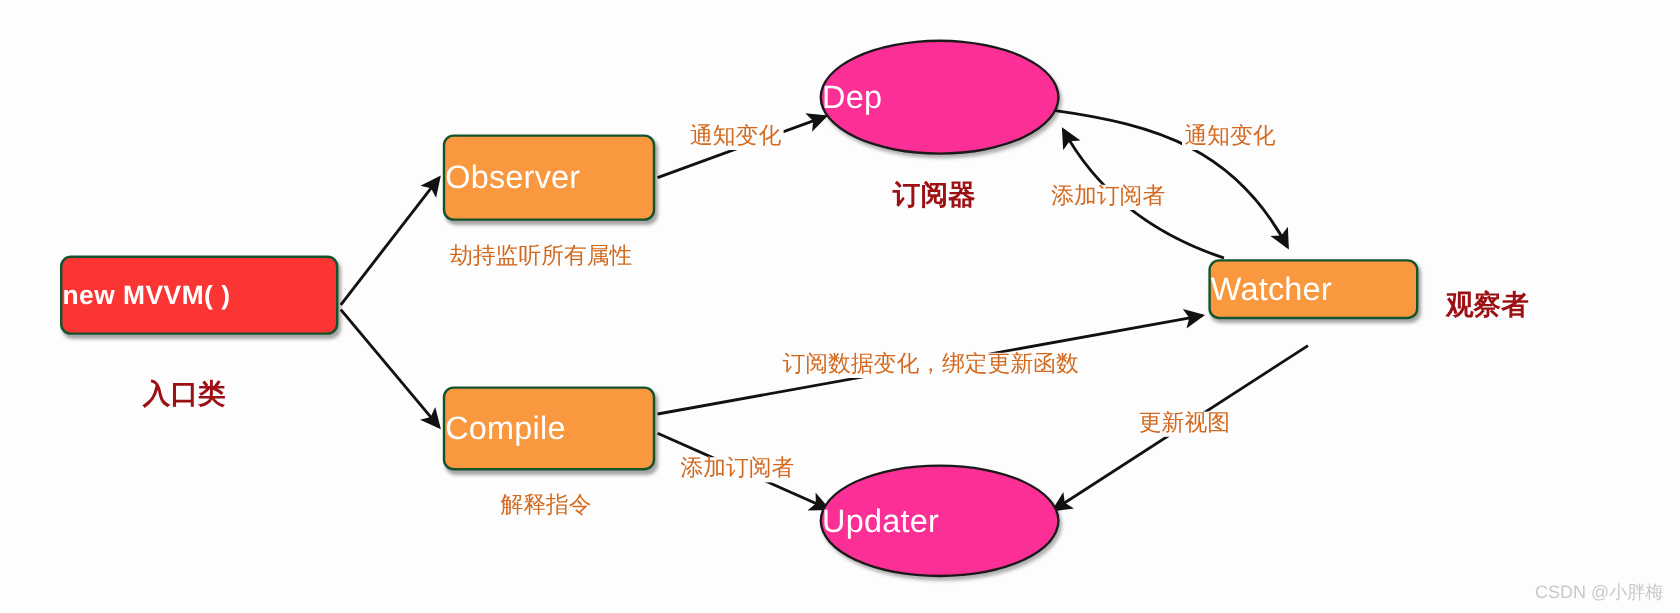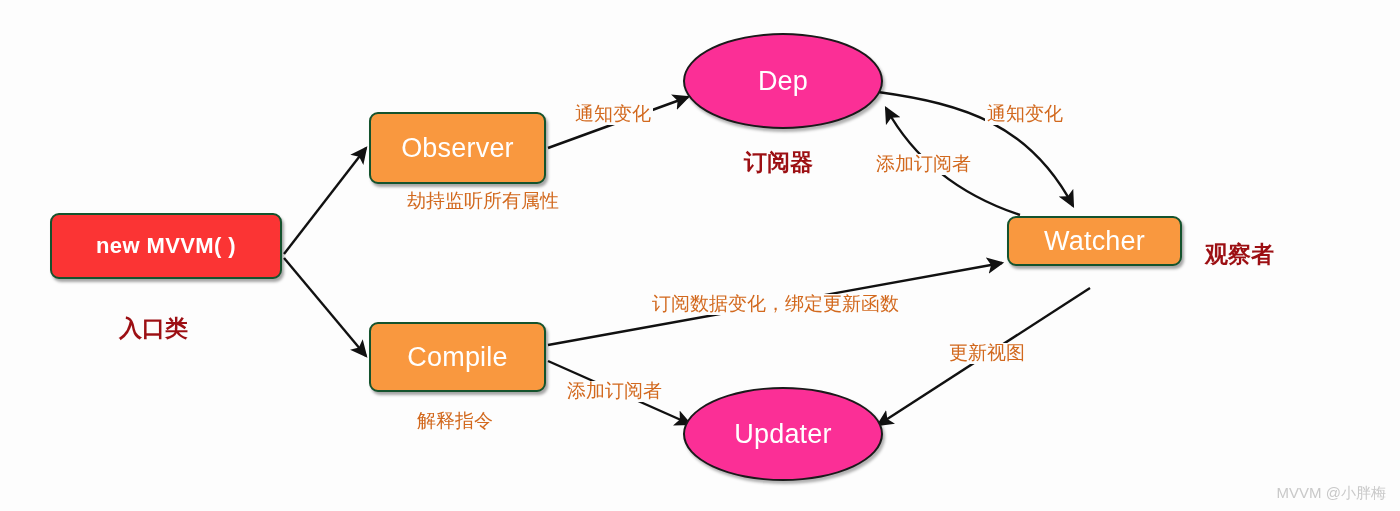--- a/index.html
+++ b/index.html
@@ -19,21 +19,20 @@
     position: absolute;
     left: 0;
     top: 0;
     width: 1400px;
     height: 511px;
   }
   .node {
     position: absolute;
     display: flex;
     align-items: center;
-    justify-content: center;
     color: #ffffff;
     box-sizing: border-box;
     z-index: 3;
   }
   .node-rect {
     border: 2px solid #14532d;
     border-radius: 9px;
     box-shadow: 2px 3px 3px rgba(0,0,0,0.35);
   }
   .node-ellipse {
@@ -123,21 +122,21 @@
   </svg>
 
   <div class="node node-rect fill-red" style="left:50px; top:213px; width:232px; height:66px;">
     <span class="node-label-bold">new MVVM( )</span>
   </div>
   <div class="caption" style="left:119px; top:313px;">入口类</div>
 
   <div class="node node-rect fill-orange" style="left:369px; top:112px; width:177px; height:72px;">
     <span class="node-label-plain">Observer</span>
   </div>
-  <div class="sublabel" style="left:375px; top:188px;margin-left:32px;">劫持监听所有属性</div>
+  <div class="sublabel" style="left:375px; top:200px;">劫持监听所有属性</div>
 
   <div class="node node-rect fill-orange" style="left:369px; top:322px; width:177px; height:70px;">
     <span class="node-label-plain">Compile</span>
   </div>
   <div class="sublabel" style="left:417px; top:408px;">解释指令</div>
 
   <div class="node node-ellipse fill-pink" style="left:683px; top:33px; width:200px; height:96px;">
     <span class="node-label-plain">Dep</span>
   </div>
   <div class="caption" style="left:744px; top:147px;">订阅器</div>
@@ -156,14 +155,14 @@
   <div class="edge-label" style="left:985px; top:104px;">通知变化</div>
 
   <div class="edge-label" style="left:874px; top:154px;">添加订阅者</div>
 
   <div class="edge-label" style="left:650px; top:294px;">订阅数据变化，绑定更新函数</div>
 
   <div class="edge-label" style="left:565px; top:381px;">添加订阅者</div>
 
   <div class="edge-label" style="left:947px; top:343px;">更新视图</div>
 
-  <div class="watermark">MVVM @小胖梅</div>
+  <div class="watermark">CSDN @小胖梅</div>
 </div>
 
 </body></html>

